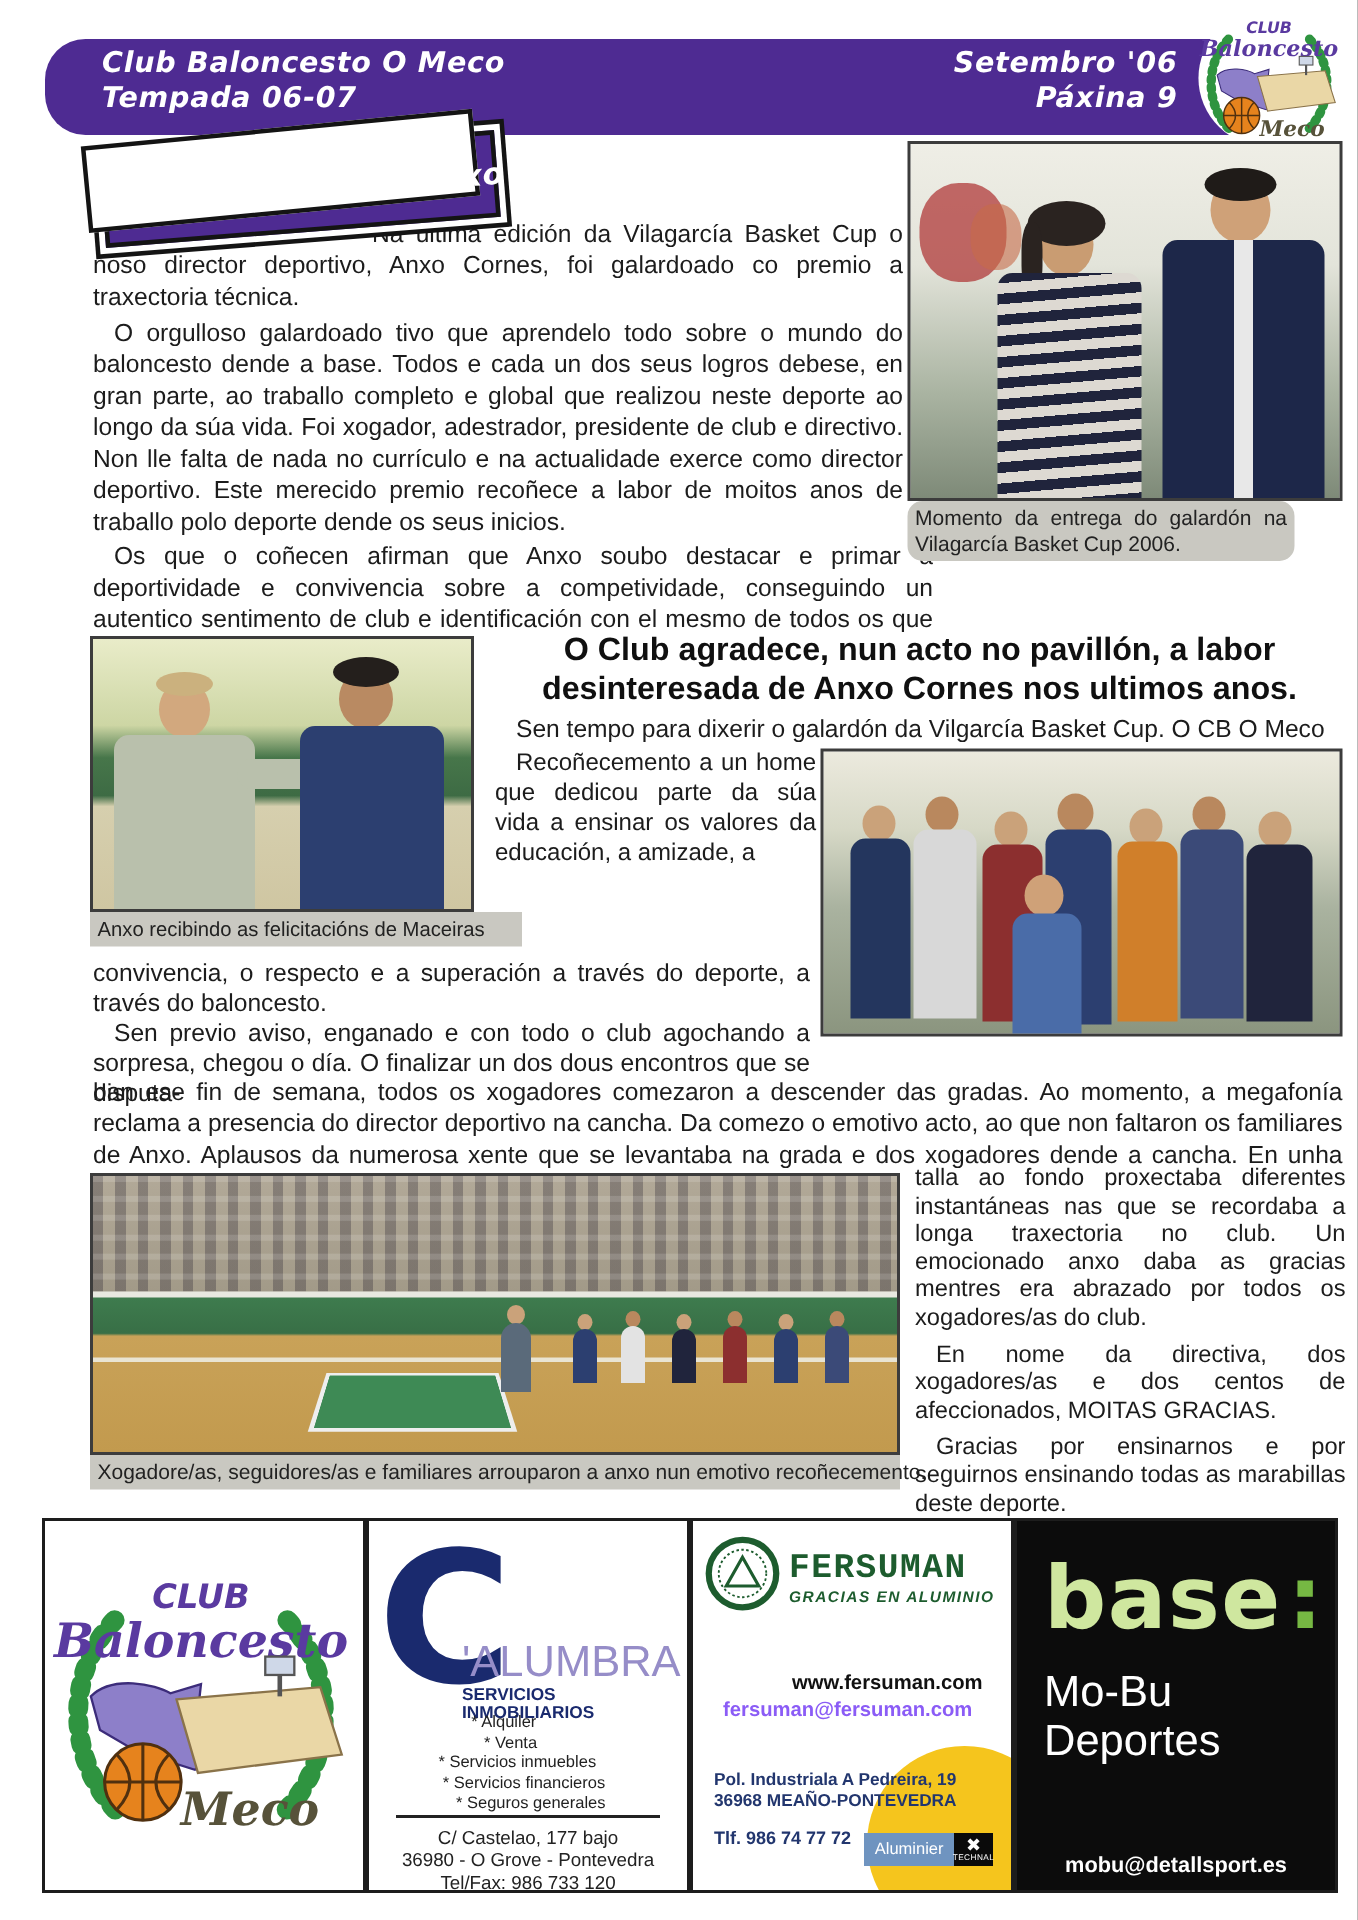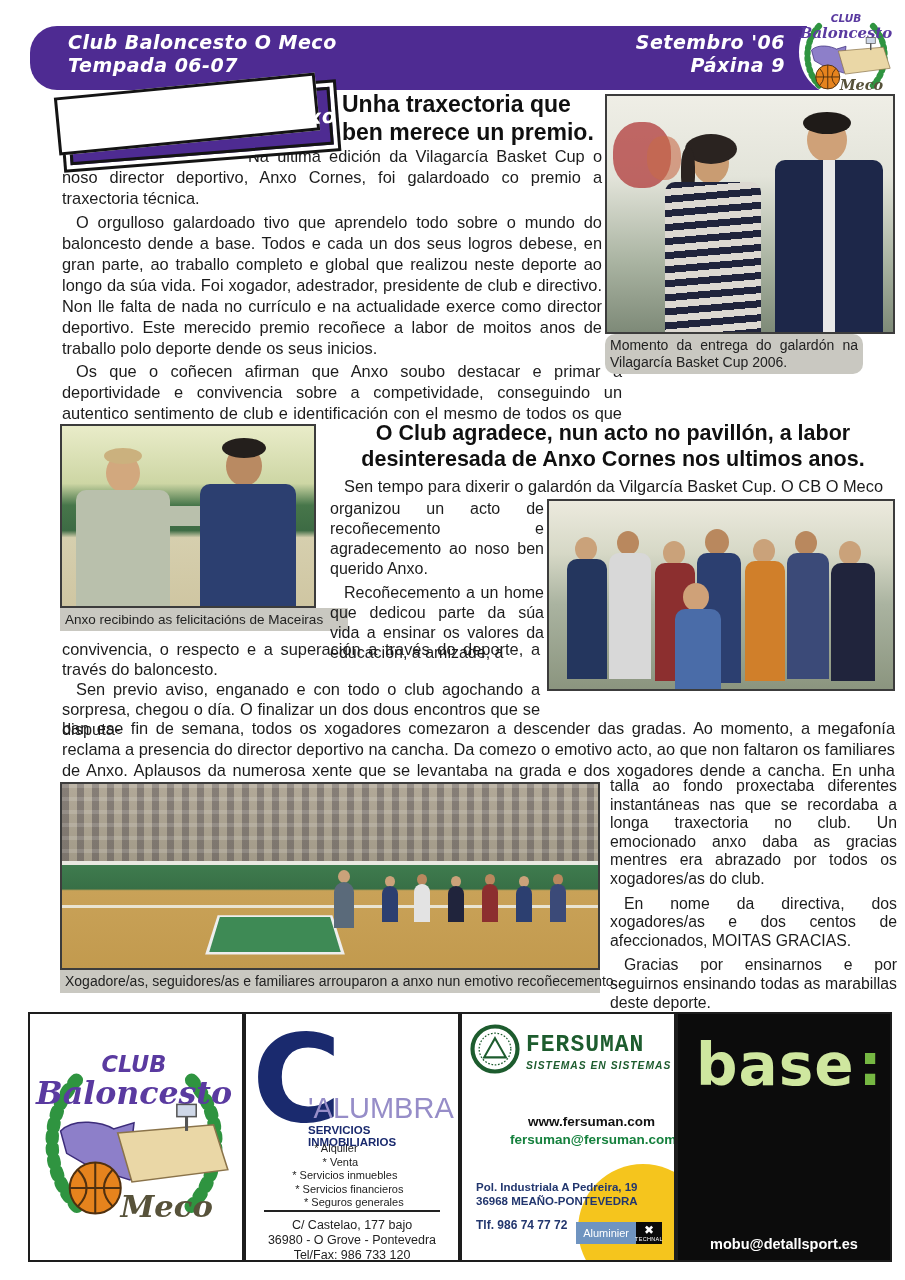--- a/index.html
+++ b/index.html
@@ -85,21 +85,21 @@
   .aldiv{position:absolute;left:18px;right:18px;top:196px;border-top:2px solid #222;}
   .aladdr{position:absolute;left:0;top:204px;width:100%;text-align:center;font-size:12.5px;
           line-height:15px;color:#222;}
 
   .fseal{position:absolute;left:8px;top:10px;}
   .fname{position:absolute;left:64px;top:18px;font-size:23px;font-weight:bold;color:#1d5c2e;
          letter-spacing:1px;font-family:Liberation Mono, monospace;}
   .ftag{position:absolute;left:64px;top:46px;font-size:10.3px;font-weight:bold;color:#1d5c2e;
         letter-spacing:1px;font-style:italic;}
   .fweb{position:absolute;left:66px;top:100px;font-size:13.5px;font-weight:bold;color:#111;}
-  .fmail{position:absolute;left:20px;top:118px;font-size:13.5px;font-weight:bold;color:#15803d;margin-left:28px;}
+  .fmail{position:absolute;left:20px;top:118px;font-size:13.5px;font-weight:bold;color:#8b5cf6;}
   .fcircle{position:absolute;right:-34px;bottom:-34px;width:130px;height:130px;border-radius:50%;background:#f5c51d;}
   .faddr{position:absolute;left:14px;top:166px;font-size:11.5px;font-weight:bold;color:#22366e;line-height:14px;}
   .fphone{position:absolute;left:14px;top:204px;font-size:12px;font-weight:bold;color:#22366e;}
   .fbrands{position:absolute;right:12px;bottom:16px;display:flex;align-items:stretch;}
   .falum{background:#6f94c0;color:#fff;font-size:11px;padding:5px 7px;display:flex;align-items:center;}
   .ftech{background:#0a0a0a;color:#fff;width:26px;display:flex;flex-direction:column;
          align-items:center;justify-content:center;}
   .ftech .x{font-size:12px;line-height:12px;}
   .ftech .tn{font-size:5.5px;letter-spacing:.3px;}
 
@@ -145,24 +145,20 @@
       <circle cx="62" cy="152" r="25" fill="#e6831d" stroke="#50300f" stroke-width="2"></circle>
       <path d="M37,152 H87 M62,127 V177 M45,134 Q62,152 45,170 M79,134 Q62,152 79,170" stroke="#50300f" stroke-width="2" fill="none"></path>
       <text x="132" y="180" text-anchor="middle" font-size="30" class="logo-meco">Meco</text>
     </svg>
   </div>
 
   <div class="badge">
     <span class="badge-label">Recoñecemento a Anxo</span>
   </div>
 
-  <div class="t1">
-    <div>Unha traxectoria que</div>
-    <div>ben merece un premio.</div>
-  </div>
   <div class="btx p1">Na ultima edición da Vilagarcía Basket Cup o noso director deportivo, Anxo Cornes, foi galardoado co premio a traxectoria técnica.</div>
   <div class="btx p2">O orgulloso galardoado tivo que aprendelo todo sobre o mundo do baloncesto dende a base. Todos e cada un dos seus logros debese, en gran parte, ao traballo completo e global que realizou neste deporte ao longo da súa vida. Foi xogador, adestrador, presidente de club e directivo. Non lle falta de nada no currículo e na actualidade exerce como director deportivo. Este merecido premio recoñece a labor de moitos anos de traballo polo deporte dende os seus inicios.</div>
   <div class="btx p3">Os que o coñecen afirman que Anxo soubo destacar e primar a deportividade e convivencia sobre a competividade, conseguindo un autentico sentimento de club e identificación con el mesmo de todos os que o forman. Por todo isto, parabéns</div>
 
   <div class="photo ph1">
     <div class="blob" style="left:6px;top:26px;width:58px;height:66px;background:#b03a3a;opacity:.75;"></div>
     <div class="blob" style="left:40px;top:40px;width:34px;height:44px;background:#c66a4a;opacity:.6;"></div>
     <div class="fig" style="left:58px;top:46px;">
       <div class="head" style="left:28px;top:0;width:36px;height:42px;background:#c99c72;"></div>
       <div class="head" style="left:20px;top:-8px;width:52px;height:30px;background:#2a2320;"></div>
@@ -191,21 +187,20 @@
     </div>
   </div>
   <div class="cap cap2">Anxo recibindo as felicitacións de Maceiras</div>
 
   <div class="t2">
     <div>O Club agradece, nun acto no pavillón, a labor</div>
     <div>desinteresada de Anxo Cornes nos ultimos anos.</div>
   </div>
   <div class="btx p4a">Sen tempo para dixerir o galardón da Vilgarcía Basket Cup. O CB O Meco</div>
   <div class="btx colA">
-    <div class="cp">organizou un acto de recoñecemento e agradecemento ao noso ben querido Anxo.</div>
     <div class="cp ind">Recoñecemento a un home que dedicou parte da súa vida a ensinar os valores da educación, a amizade, a</div>
   </div>
   <div class="btx p4t">convivencia, o respecto e a superación a través do deporte, a través do baloncesto.</div>
   <div class="btx p5">Sen previo aviso, enganado e con todo o club agochando a sorpresa, chegou o día. O finalizar un dos dous encontros que se disputa-</div>
   <div class="btx p6">ban ese fin de semana, todos os xogadores comezaron a descender das gradas. Ao momento, a megafonía reclama a presencia do director deportivo na cancha. Da comezo o emotivo acto, ao que non faltaron os familiares de Anxo. Aplausos da numerosa xente que se levantaba na grada e dos xogadores dende a cancha. En unha improvisada pan-</div>
   <div class="btx colB">
     <div class="cp">talla ao fondo proxectaba diferentes instantáneas nas que se recordaba a longa traxectoria no club. Un emocionado anxo daba as gracias mentres era abrazado por todos os xogadores/as do club.</div>
     <div class="cp ind">En nome da directiva, dos xogadores/as e dos centos de afeccionados, MOITAS GRACIAS.</div>
     <div class="cp ind">Gracias por ensinarnos e por seguirnos ensinando todas as marabillas deste deporte.</div>
   </div>
@@ -319,35 +314,36 @@
   <div class="ad ad3">
     <div class="fcircle"></div>
     <div class="fseal">
       <svg viewBox="0 0 60 60" width="50" height="50" aria-hidden="true">
         <circle cx="30" cy="30" r="27" fill="#fff" stroke="#1d5c2e" stroke-width="5"></circle>
         <circle cx="30" cy="30" r="19" fill="none" stroke="#1d5c2e" stroke-width="1.5" stroke-dasharray="2 2"></circle>
         <path d="M30,17 L43,40 H17 Z" fill="none" stroke="#1d5c2e" stroke-width="2.5"></path>
       </svg>
     </div>
     <div class="fname"><span>FERSUMAN</span></div>
-    <div class="ftag">SISTEMAS EN SISTEMAS</div>
+    <div class="ftag">GRACIAS EN ALUMINIO</div>
     <div class="fweb">www.fersuman.com</div>
     <div class="fmail">fersuman@fersuman.com</div>
     <div class="faddr">
       <div>Pol. Industriala A Pedreira, 19</div>
       <div>36968 MEAÑO-PONTEVEDRA</div>
     </div>
     <div class="fphone">Tlf. 986 74 77 72</div>
     <div class="fbrands">
       <div class="falum">Aluminier</div>
       <div class="ftech">
         <span class="x">✖</span>
         <span class="tn">TECHNAL</span>
       </div>
     </div>
   </div>
 
   <div class="ad ad4">
     <div class="bname"><span>base</span><span class="colon">:</span></div>
+    <div class="bstore">Mo-Bu Deportes</div>
     <div class="bmail">mobu@detallsport.es</div>
   </div>
 
 </div>
 
 </body></html>

